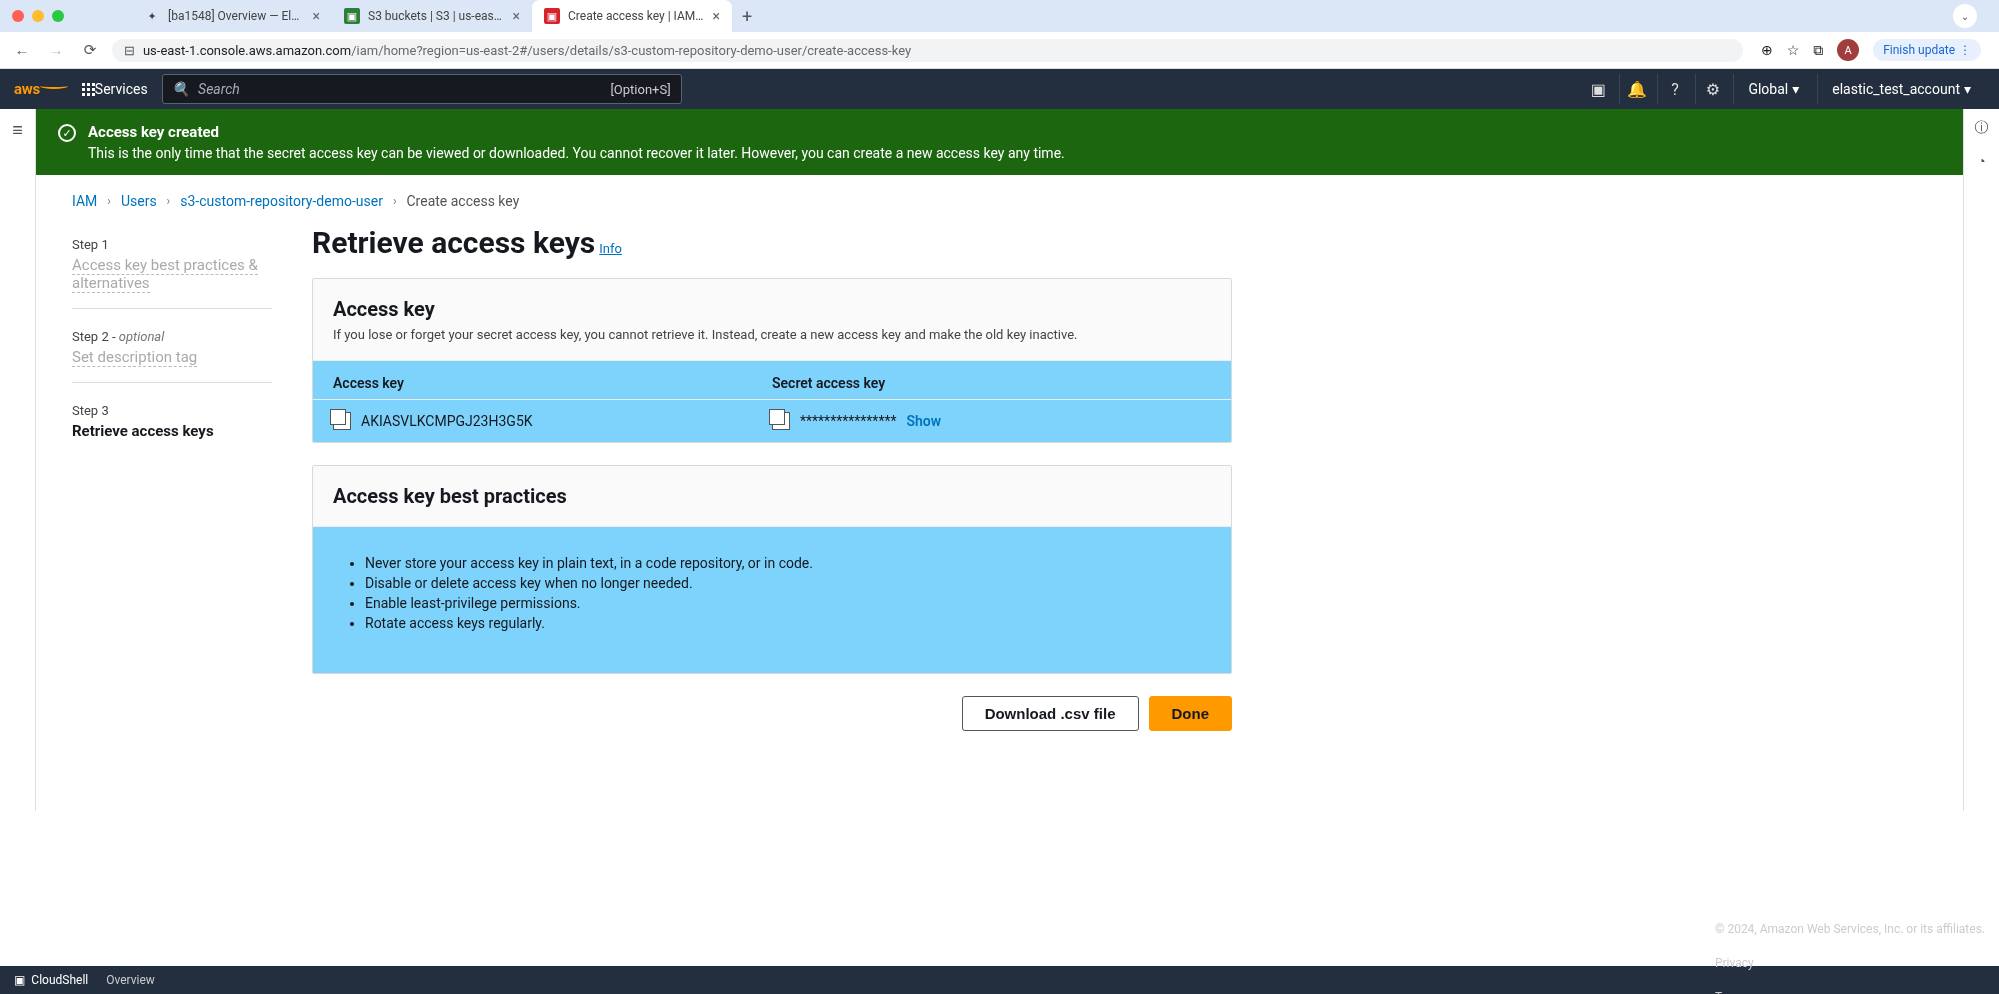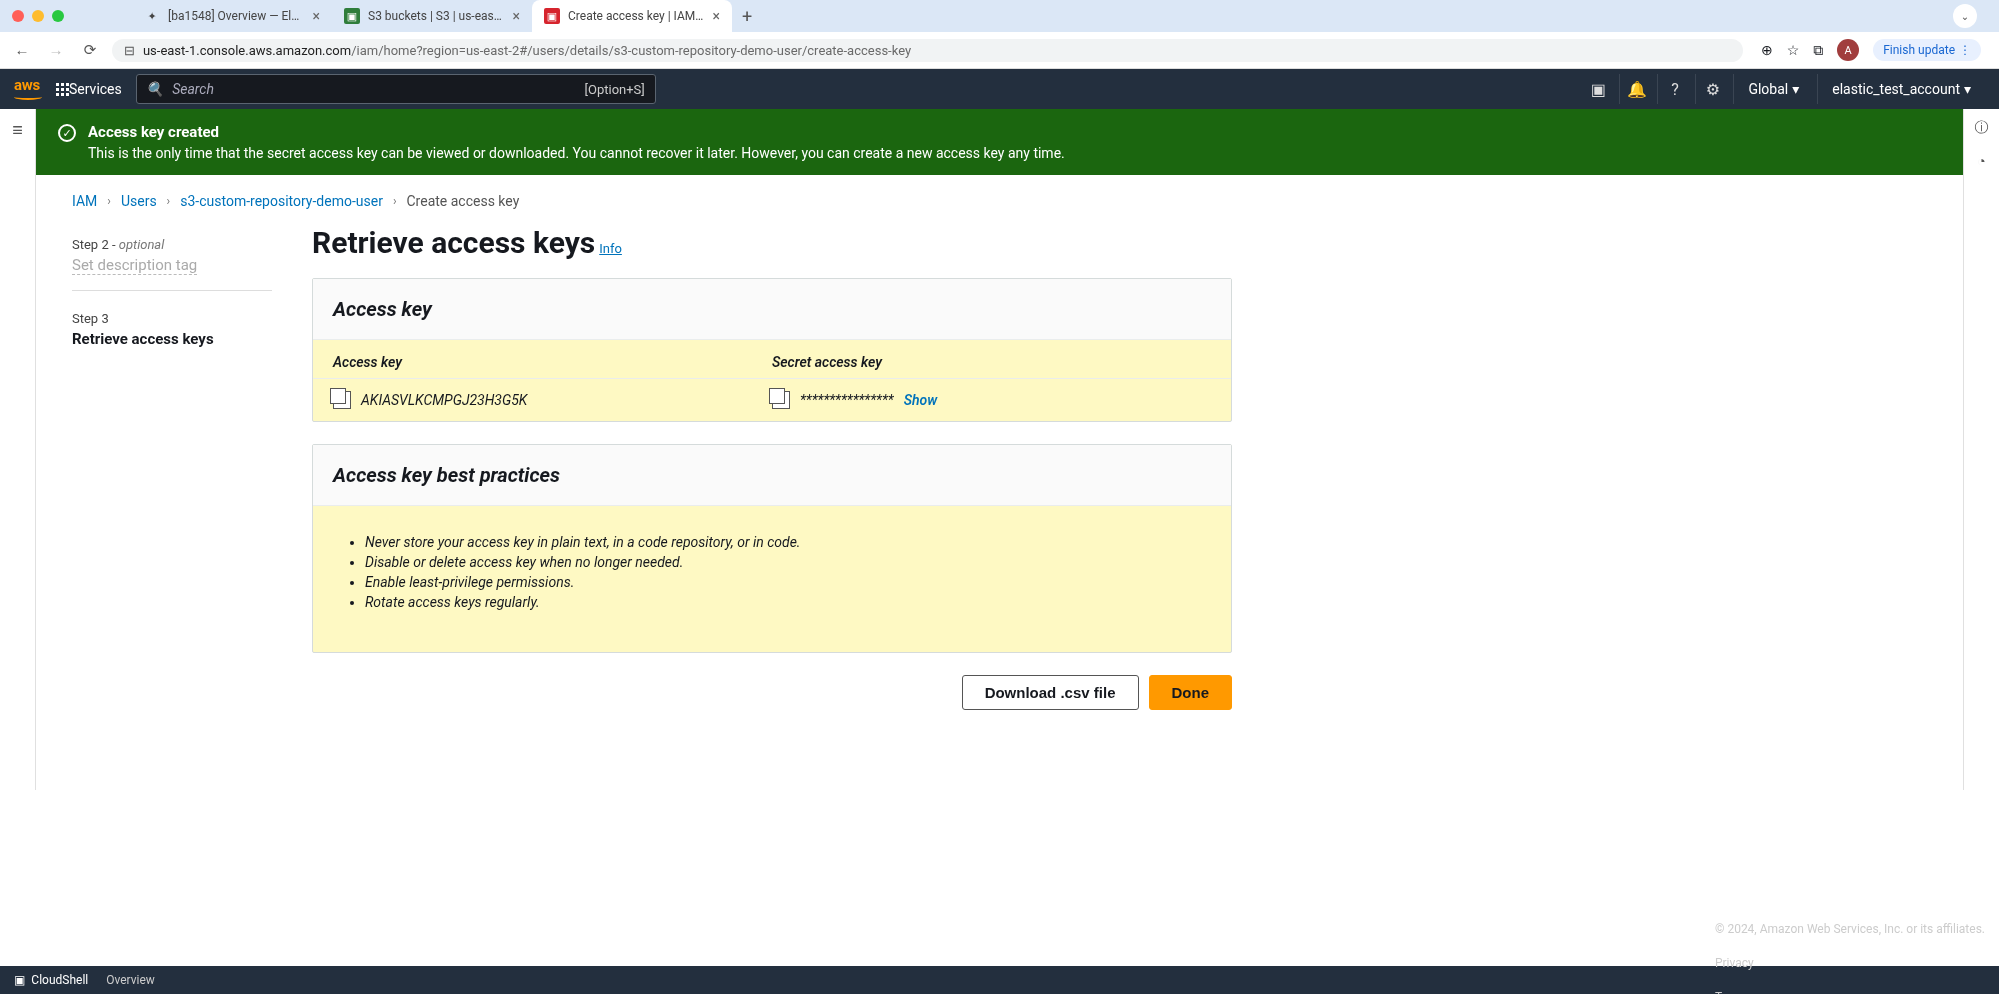--- a/index.html
+++ b/index.html
@@ -24,21 +24,21 @@
   .nav-btn { width: 24px; height: 24px; display: flex; align-items: center; justify-content: center; color: #555; cursor: pointer; font-size: 15px; }
   .addr-bar { flex: 1; display: flex; align-items: center; background: #f1f3f4; border-radius: 20px; padding: 4px 12px; gap: 8px; font-size: 13px; color: #555; }
   .addr-host { color: #222; }
   .addr-path { color: #6a6a6a; }
   .chrome-icons { display: flex; align-items: center; gap: 14px; padding: 0 8px; }
   .avatar { width: 22px; height: 22px; border-radius: 50%; background: #a13d3d; color: #fff; display: flex; align-items: center; justify-content: center; font-size: 11px; }
   .finish-pill { background: #e8f0fe; color: #1967d2; padding: 4px 10px; border-radius: 14px; font-size: 12px; display: flex; align-items: center; gap: 4px; }
 
   
   .aws-nav { background: #232f3e; color: #fff; display: flex; align-items: center; height: 40px; padding: 0 14px; gap: 14px; }
-  .aws-logo { color: #ff9900; font-weight: bold; font-size: 15px; letter-spacing: -0.3px; display: flex; flex-direction: column; line-height: 1; }
+  .aws-logo { color: #ff9900; font-weight: bold; font-size: 15px; letter-spacing: -0.3px; display: flex; line-height: 1; }
   .aws-logo .swoosh { height: 6px; border-bottom: 2px solid #ff9900; border-radius: 0 0 50% 50%; width: 28px; margin-top: 1px; }
   .services-btn { display: flex; align-items: center; cursor: pointer; font-size: 14px; }
   .grid-icon { display: grid; grid-template-columns: repeat(3,3px); grid-template-rows: repeat(3,3px); gap: 2px; }
   .grid-icon span { background: #fff; width: 3px; height: 3px; }
   .search-box { flex: 0 0 520px; background: #16191f; border: 1px solid #5a6470; border-radius: 3px; display: flex; align-items: center; padding: 4px 10px; gap: 8px; color: #aab; font-style: italic; height: 30px; }
   .search-hint { margin-left: auto; font-style: normal; color: #ccc; font-size: 13px; }
   .aws-nav-right { margin-left: auto; display: flex; align-items: center; gap: 4px; }
   .aws-nav-right .nicon { width: 34px; height: 30px; display: flex; align-items: center; justify-content: center; cursor: pointer; font-size: 16px; color: #ddd; border-left: 1px solid #3a4553; }
   .aws-nav-right .nicon:first-child { border-left:none; }
   .region { padding: 0 14px; cursor: pointer; border-left: 1px solid #3a4553; height: 30px; display: flex; align-items: center; gap: 4px; }
@@ -71,21 +71,21 @@
   .step-label { font-size: 13px; color: #444; }
   .step-opt { font-style: italic; color: #777; }
   .step-title { font-size: 15px; color: #aaa; border-bottom: 1px dashed #bbb; display: inline; }
   .step.active .step-title { color: #16191f; font-weight: bold; border: none; }
   .step hr { border: none; border-top: 1px solid #ddd; margin-top: 16px; }
 
   .main { flex: 1; max-width: 920px; }
   .page-h1 { font-size: 30px; font-weight: 700; margin: 6px 0 18px; }
   .info-link { font-size: 13px; color: #0073bb; font-weight: normal; margin-left: 4px; }
 
-  .panel { border: 1px solid #d5dbdb; background: #fef9c3; margin-bottom: 22px; border-radius: 2px; font-style: italic; }
+  .panel { border: 1px solid #d5dbdb; background: #7dd3fc; margin-bottom: 22px; border-radius: 2px; }
   .panel-top { background: #fafafa; padding: 18px 20px; border-bottom: 1px solid #eaeded; }
   .panel-h2 { font-size: 20px; font-weight: 700; }
   .panel-sub { font-size: 13px; color: #444; margin-top: 6px; }
   .key-headers { display: flex; padding: 14px 20px 8px; border-bottom: 1px solid #eaeded; }
   .key-col { flex: 1; font-weight: 600; font-size: 14px; }
   .key-row { display: flex; padding: 12px 20px; }
   .key-cell { flex: 1; display: flex; align-items: center; gap: 10px; font-size: 14px; }
   .copy-btn { width: 18px; height: 18px; border: 1.5px solid #555; position: relative; cursor: pointer; background: #fff; }
   .copy-btn::before { content: ""; position: absolute; top: -4px; left: -4px; width: 14px; height: 14px; border: 1.5px solid #555; background: #fff; }
   .show-link { color: #0073bb; font-weight: 600; cursor: pointer; }
@@ -216,38 +216,44 @@
       <span class="sep">›</span>
       <a href="#">s3-custom-repository-demo-user</a>
       <span class="sep">›</span>
       <span class="cur">Create access key</span>
     </div>
 
     <div class="content-row">
 
       <div class="steps">
         <div class="step">
+          <div class="step-label">Step 1</div>
+          <div style="margin-top:4px;"><span class="step-title">Access key best practices &amp; alternatives</span></div>
+          <hr>
+        </div>
+        <div class="step">
           <div class="step-label"><span>Step 2</span> - <span class="step-opt">optional</span></div>
           <div style="margin-top:4px;"><span class="step-title">Set description tag</span></div>
           <hr>
         </div>
         <div class="step active">
           <div class="step-label">Step 3</div>
           <div style="margin-top:4px;"><span class="step-title">Retrieve access keys</span></div>
         </div>
       </div>
 
       <div class="main">
         <h1 class="page-h1">
           <span>Retrieve access keys</span><a href="#" class="info-link">Info</a>
         </h1>
 
         <div class="panel">
           <div class="panel-top">
             <div class="panel-h2">Access key</div>
+            <div class="panel-sub">If you lose or forget your secret access key, you cannot retrieve it. Instead, create a new access key and make the old key inactive.</div>
           </div>
           <div class="key-headers">
             <div class="key-col">Access key</div>
             <div class="key-col">Secret access key</div>
           </div>
           <div class="key-row">
             <div class="key-cell">
               <span class="copy-btn"></span>
               <span>AKIASVLKCMPGJ23H3G5K</span>
             </div>

